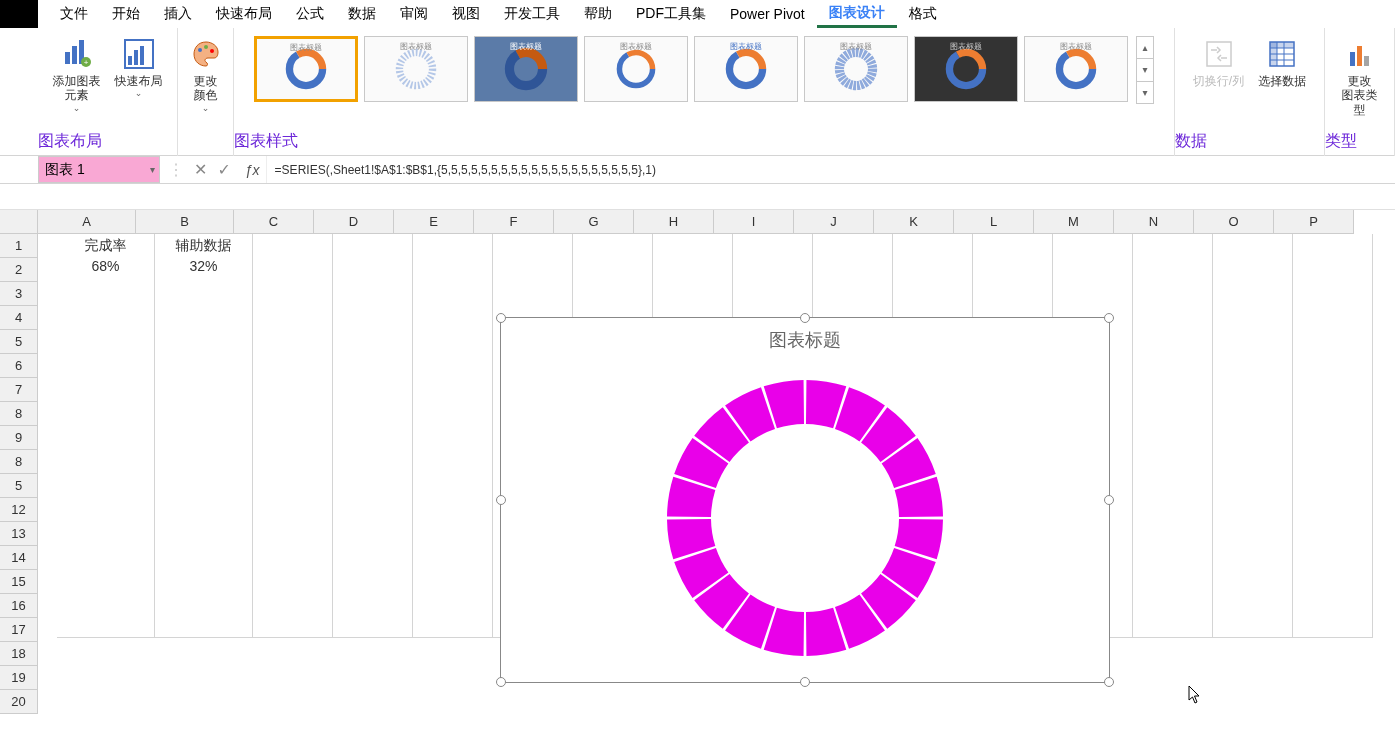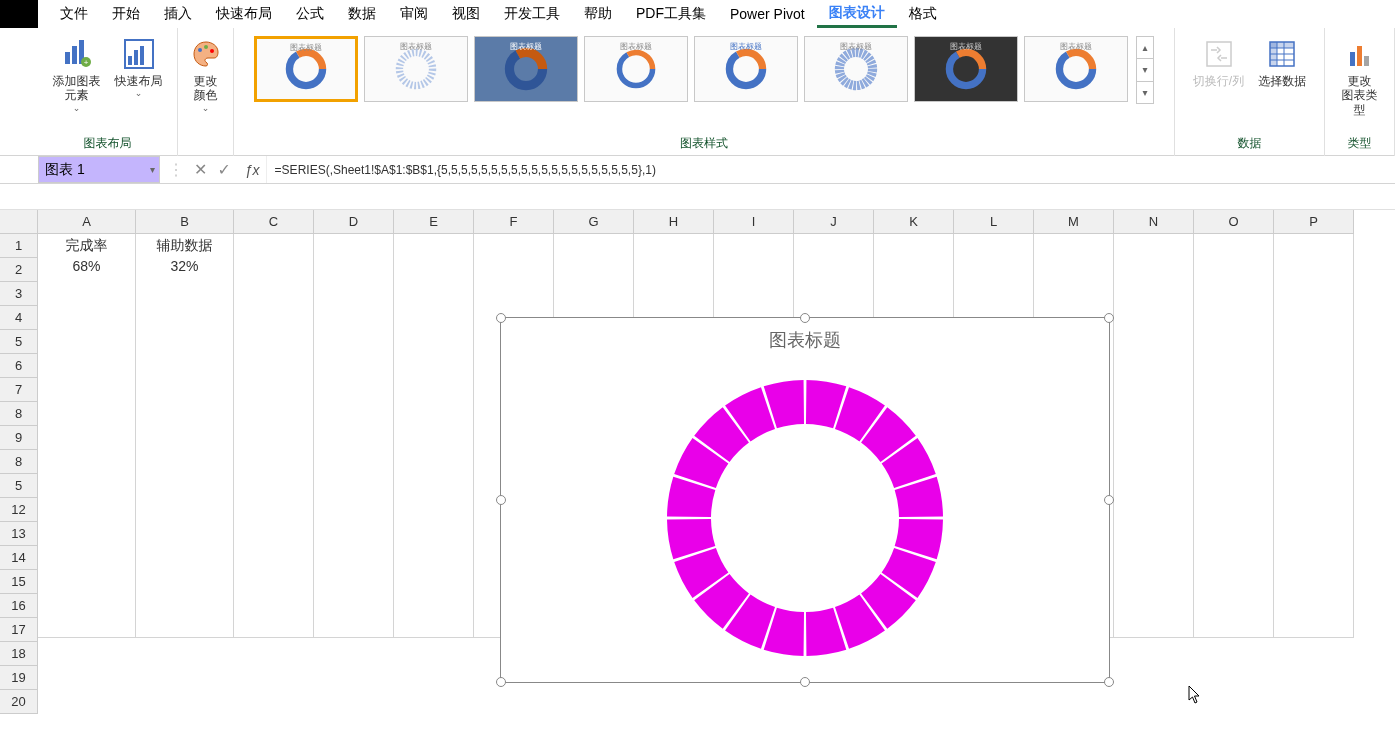--- a/index.html
+++ b/index.html
@@ -6,58 +6,58 @@
 body { background: #fff; width: 1395px; height: 749px; overflow: hidden; position: relative; }
 
 
 .menubar { height: 28px; background: #fff; display: flex; align-items: center; padding-left: 48px; font-size: 14px; }
 .menubar .tab { padding: 3px 12px; cursor: pointer; color: #000; }
 .menubar .tab.active { color: #3b82f6; border-bottom: 3px solid #217346; font-weight: 600; }
 
 
 .ribbon { height: 128px; background: #fff; border-bottom: 1px solid #d4d4d4; display: flex; position: relative; padding-left: 38px; }
 .ribbon-group { display: flex; flex-direction: column; align-items: center; border-right: 1px solid #e0e0e0; padding: 4px 6px 0; height: 128px; position: relative; }
-.ribbon-group-label { position: absolute; bottom: 4px; left: 0; right: 0; text-align: center; font-size: 12px; color: #14532d; }
+.ribbon-group-label { position: absolute; bottom: 4px; left: 0; right: 0; font-size: 16px; color: #6d28d9; }
 .ribbon-btn { display: flex; flex-direction: column; align-items: center; justify-content: flex-start; padding: 2px 6px; cursor: pointer; font-size: 12px; line-height: 1.2; text-align: center; color: #333; }
 .ribbon-btn.disabled { color: #bbb; }
 .ribbon-icon { width: 32px; height: 32px; margin-bottom: 4px; display: flex; align-items: center; justify-content: center; }
 
 .style-gallery { display: flex; gap: 6px; padding: 4px; flex-wrap: nowrap; align-items: flex-start; }
 .style-thumb { width: 104px; height: 66px; border: 1px solid #c8c8c8; background: #fafafa; position: relative; cursor: pointer; display: flex; align-items: center; justify-content: center; }
 .style-thumb.selected { border: 2px solid #f2a100; box-shadow: 0 0 0 1px #f2a100 inset; }
 .style-thumb .thumb-label { position: absolute; top: 4px; left: 0; right: 0; text-align: center; font-size: 8px; color: #888; }
 .style-thumb svg { width: 46px; height: 46px; }
 .gallery-scroll { width: 18px; height: 68px; display: flex; flex-direction: column; border: 1px solid #c8c8c8; margin-left: 2px; }
 .gallery-scroll div { flex: 1; display: flex; align-items: center; justify-content: center; font-size: 10px; border-bottom: 1px solid #c8c8c8; cursor: pointer; color: #666; }
 .gallery-scroll div:last-child { border-bottom: none; }
 
 
 .formula-row { height: 28px; display: flex; align-items: stretch; border-bottom: 1px solid #d4d4d4; padding-left: 38px; }
-.name-box { width: 122px; border: 1px solid #ccc; display: flex; align-items: center; padding: 0 6px; font-size: 14px; position: relative; background: #c4b5fd; }
+.name-box { width: 122px; border: 1px solid #ccc; display: flex; align-items: center; padding: 0 6px; font-size: 14px; position: relative; background: #f9a8d4; }
 .name-box .dd { position: absolute; right: 4px; color: #666; font-size: 10px; }
 .fx-btns { display: flex; align-items: center; padding: 0 8px; gap: 10px; color: #888; }
 .fx-btns .btn { cursor: pointer; }
 .fx-label { font-style: italic; color: #555; padding: 0 6px; display: flex; align-items: center; font-size: 14px; }
 .formula-input { flex: 1; display: flex; align-items: center; padding: 0 8px; font-size: 12px; color: #333; border-left: 1px solid #eee; }
 
 .spacer-row { height: 26px; border-bottom: 1px solid #e0e0e0; background: #fff; }
 
 
 .grid-area { display: flex; height: calc(749px - 28px - 128px - 28px - 26px); position: relative; }
 .corner { position: absolute; left: 0; top: 0; width: 38px; height: 24px; background: #f0f0f0; border-right: 1px solid #ccc; border-bottom: 1px solid #ccc; }
 
 .col-headers { height: 24px; display: flex; background: #f0f0f0; position: absolute; left: 38px; top: 0; }
 .col-h { width: 80px; border-right: 1px solid #ccc; border-bottom: 1px solid #ccc; text-align: center; font-size: 13px; color: #333; line-height: 24px; }
 .col-h.wide { width: 98px; }
 
 .rows { position: absolute; left: 0; top: 24px; }
 .row-h { width: 38px; height: 24px; border-right: 1px solid #ccc; border-bottom: 1px solid #ccc; background: #f0f0f0; text-align: center; font-size: 13px; color: #333; line-height: 24px; }
 
 .cells { position: absolute; left: 38px; top: 24px; }
-.row { display: flex; height: 20px; }
+.row { display: flex; height: 20px; margin-left: 19px; }
 .cell { border-right: 1px solid #d4d4d4; border-bottom: 1px solid #d4d4d4; width: 80px; height: 24px; font-size: 14px; display: flex; align-items: center; justify-content: center; color: #333; background: #fff; }
 .cell.wide { width: 98px; }
 .cell.header-cell { font-family: SimSun, serif; }
 
 
 .chart-obj { position: absolute; border: 1px solid #888; background: #fff; }
 .chart-title { text-align: center; font-size: 18px; color: #666; padding-top: 10px; font-family: SimSun, serif; }
 .handle { position: absolute; width: 10px; height: 10px; background: #fff; border: 1px solid #888; border-radius: 50%; }
 .handle.tl { left: -5px; top: -5px; }
 .handle.tm { left: 50%; top: -5px; margin-left: -5px; }

